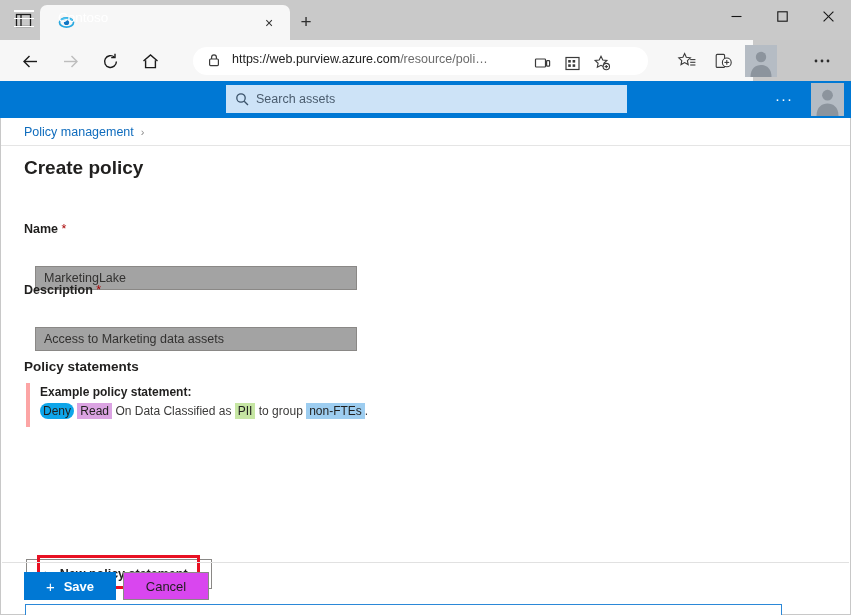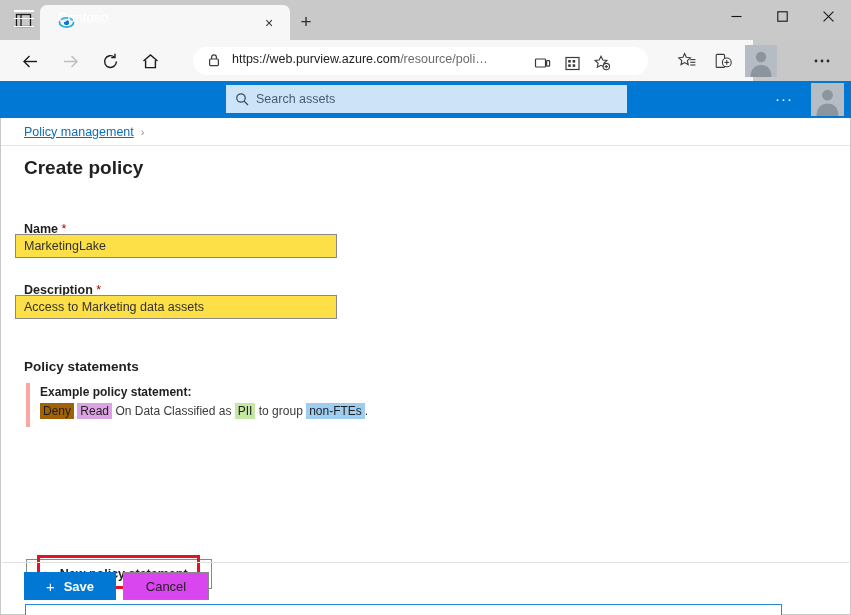--- a/index.html
+++ b/index.html
@@ -173,45 +173,46 @@
     border-bottom: 1px solid #c8c8c8;
   }
   .breadcrumb-bar {
     position: absolute; left: 0; top: 0;
     width: 849px; height: 28px;
     border-bottom: 1px solid #e5e5e5;
     display: flex; align-items: center;
   }
   .bc-link {
     margin-left: 23px;
-    font-size: 12.5px; color: #0f6cbd; text-decoration: underline;
+    font-size: 12.5px; color: #0f6cbd;
   }
   .bc-chev {
     margin-left: 7px;
     font-size: 11px; color: #8a8a8a;
   }
   .page-title {
     position: absolute; left: 23px; top: 39px;
     font-size: 19px; color: #201f1e; font-weight: 600;
   }
 
   .field-label {
     position: absolute; left: 23px;
     font-size: 12.5px; color: #201f1e; font-weight: 600;
   }
   .req { color: #a80000; font-weight: 400; }
   .field-input {
-    position: absolute; left: 14px;
+    position: absolute; left: 34px;
     width: 322px; height: 24px;
     border: 1px solid #8a8886;
-    background: #fde047;
+    background: #a3a3a3;
     font-family: "Liberation Sans", sans-serif;
     font-size: 12.5px; color: #323130;
     padding: 0 8px;
     outline: none;
+    margin-top: 32px;
   }
   .lbl-name  { top: 104px; }
   .inp-name  { top: 116px; }
   .lbl-desc  { top: 165px; }
   .inp-desc  { top: 177px; }
 
   .section-title {
     position: absolute; left: 23px; top: 241px;
     font-size: 13.5px; color: #201f1e; font-weight: 600;
   }
@@ -226,21 +227,21 @@
   .example-head {
     font-size: 12px; color: #201f1e; font-weight: 600;
     margin-top: 2px;
   }
   .example-line {
     margin-top: 5px;
     font-size: 12px; color: #3b3a39;
     white-space: nowrap;
   }
   .ex-chip { padding: 1px 3px; color: #201f1e; }
-  .ex-deny { background: #a16207; }
+  .ex-deny { background: #0ea5e9; border-radius: 8px; }
   .ex-read { background: #dba3e2; }
   .ex-pii  { background: #c6e6a3; }
   .ex-nft  { background: #9dcdf0; }
 
   
   .new-stmt-btn {
     position: absolute; left: 25px; top: 441px;
     width: 186px; height: 30px;
     background: #ffffff;
     border: 1px solid #8a8886;

